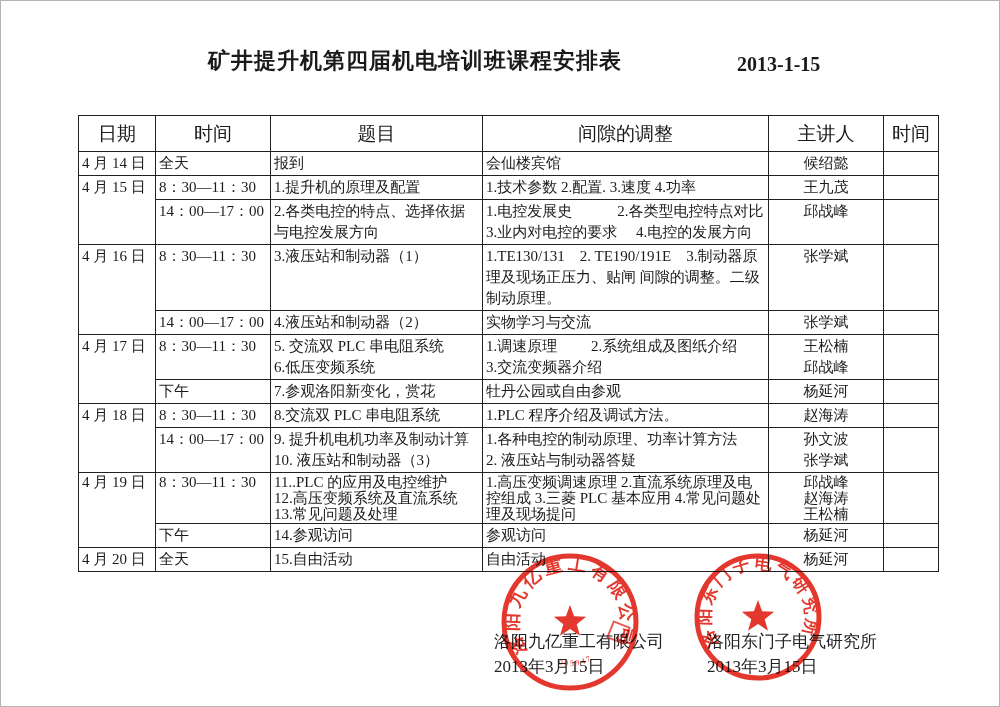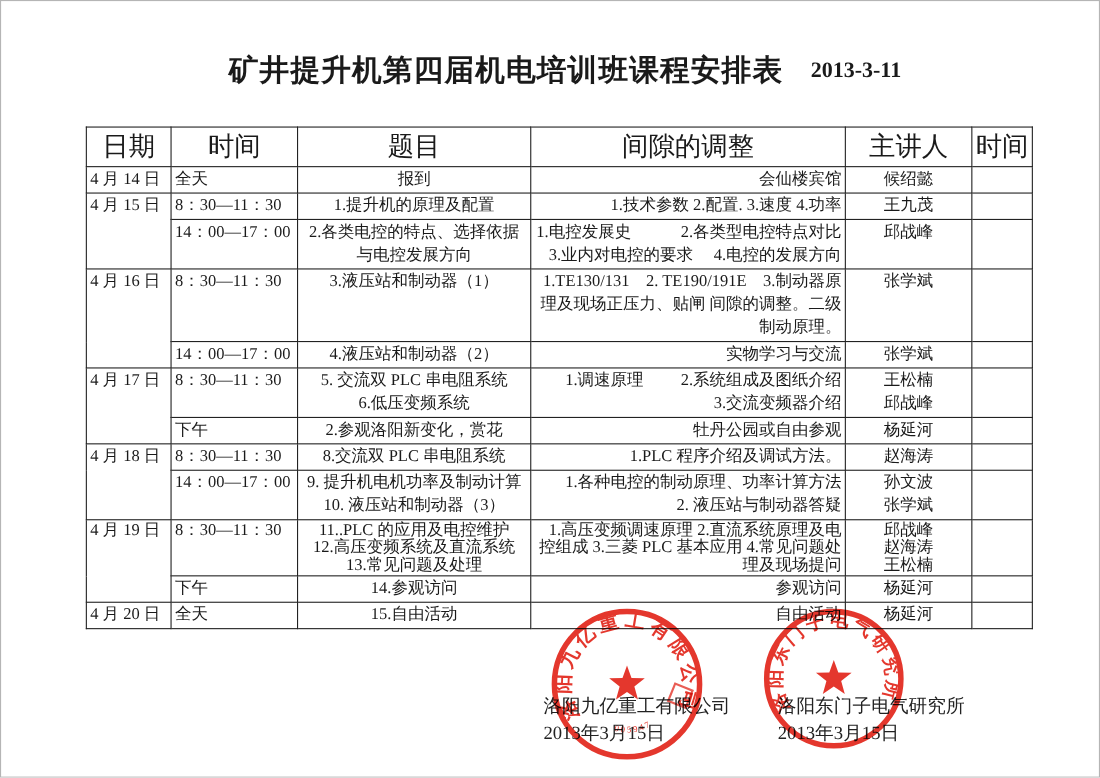--- a/index.html
+++ b/index.html
@@ -8,57 +8,57 @@
     background:#ffffff; overflow:hidden;
     font-family:"Liberation Serif","DejaVu Serif",serif;
     color:#1a1a1a;
   }
   .page-frame {
     position:absolute; left:0; top:0; width:998px; height:705px;
     border:1px solid #b5b5b5; pointer-events:none;
   }
   .doc-title {
     position:absolute; left:208px; top:46px;
-    font-size:27px; font-weight:bold; letter-spacing:1px; white-space:nowrap;
+    font-size:22px; font-weight:bold; letter-spacing:1px; white-space:nowrap;
   }
   .doc-title-date {
     position:absolute; left:737px; top:53px;
     font-size:20px; font-weight:bold; white-space:nowrap;
   }
   table.schedule {
     position:absolute; left:78px; top:115px; width:860px;
     border-collapse:collapse; table-layout:fixed;
   }
   .schedule td, .schedule th {
     border:1px solid #222; vertical-align:top;
     font-size:15px; line-height:21px; padding:1px 3px;
     overflow:hidden; font-weight:normal;
   }
-  .schedule th { font-size:24px; line-height:22px; vertical-align:middle; text-align:center; }
+  .schedule th { font-size:19px; line-height:22px; vertical-align:middle; text-align:center; }
   .c-date  { text-align:left; font-weight:bold; white-space:nowrap; }
   .c-time  { font-weight:bold; white-space:nowrap; }
-  .c-topic { text-align:center; white-space:pre-line; }
-  .c-content { text-align:right; white-space:pre-line; }
+  .c-topic { text-align:left; white-space:pre-line; }
+  .c-content { text-align:left; white-space:pre-line; }
   .c-speaker { text-align:center; white-space:pre-line; }
   tr.tight td { line-height:16px;margin-top:47px; }
   .footer-line { position:absolute; font-size:17px; white-space:nowrap; color:#222; }
   .stamp { position:absolute; mix-blend-mode:multiply; opacity:0.92; }
   .stamp-square {
     position:absolute; left:609px; top:623px; width:15px; height:15px;
     border:2px solid #e2261b; transform:rotate(22deg);
     mix-blend-mode:multiply; opacity:0.75;
   }
 </style>
 </head>
 <body>
 
 <div class="page-frame"></div>
 
 <div class="doc-title">矿井提升机第四届机电培训班课程安排表</div>
-<div class="doc-title-date">2013-3-11</div>
+<div class="doc-title-date">2013-1-15</div>
 
 <table class="schedule">
   <colgroup>
     <col style="width:77px">
       <col style="width:115px">
       <col style="width:212px">
     <col style="width:286px">
       <col style="width:115px">
       <col style="width:55px">
   </colgroup>
@@ -116,21 +116,21 @@
       <td class="c-topic">5. 交流双 PLC 串电阻系统
 6.低压变频系统</td>
       <td class="c-content">1.调速原理　　 2.系统组成及图纸介绍
 3.交流变频器介绍</td>
       <td class="c-speaker">王松楠
 邱战峰</td>
       <td></td>
     </tr>
     <tr style="height:21px">
       <td class="c-time">下午</td>
-      <td class="c-topic">2.参观洛阳新变化，赏花</td>
+      <td class="c-topic">7.参观洛阳新变化，赏花</td>
       <td class="c-content">牡丹公园或自由参观</td>
       <td class="c-speaker">杨延河</td>
       <td></td>
     </tr>
     <tr style="height:22px">
       <td class="c-date" rowspan="2">4 月 18 日</td>
       <td class="c-time">8：30—11：30</td>
       <td class="c-topic">8.交流双 PLC 串电阻系统</td>
       <td class="c-content">1.PLC 程序介绍及调试方法。</td>
       <td class="c-speaker">赵海涛</td>

